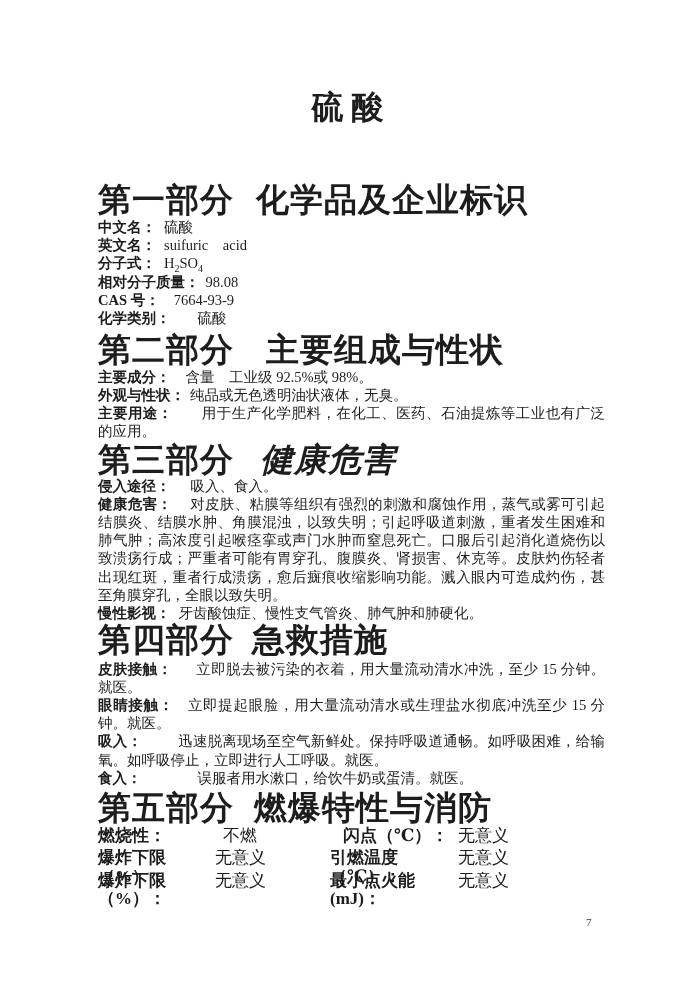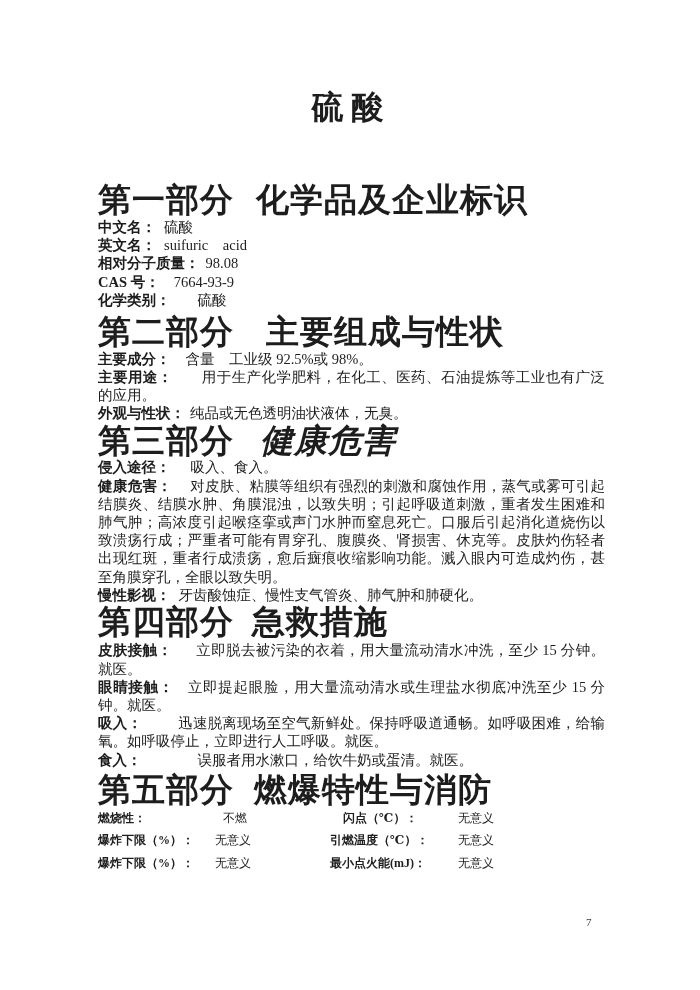--- a/index.html
+++ b/index.html
@@ -77,21 +77,21 @@
   #sec3 .fields { margin-top: 2px; }
   #sec4 h2 { margin-top: 3px; }
   #sec4 .fields { margin-top: 4.5px; }
   #sec5 h2 { margin-top: 6px; }
 
   .fire-table {
     margin-top: 4px;
     display: grid;
     grid-template-columns: 117px 115px 128px 1fr;
     grid-auto-rows: 22.4px;
-    font-size: 12px;
+    font-size: 17px;
     line-height: 18.2px;
     align-items: start;
   }
   .fire-table span { display: block; }
   .pl8  { padding-left: 8px; }
   .pl13 { padding-left: 13px; }
 
   .pageno {
     position: absolute;
     left: 586px;
@@ -106,32 +106,33 @@
 <div class="page">
   <div class="doc">
 
     <h1 class="title">硫酸</h1>
 
     <section id="sec1">
       <h2 class="shead"><span>第一部分</span><span class="stitle tg22">化学品及企业标识</span></h2>
       <div class="fields">
         <p><span class="fl g8">中文名：</span><span>硫酸</span></p>
         <p><span class="fl g8">英文名：</span><span>suifuric　acid</span></p>
+        <p><span class="fl g8">分子式：</span><span><span>H</span><sub class="fsub">2</sub><span>SO</span><sub class="fsub">4</sub></span></p>
         <p><span class="fl g6">相对分子质量：</span><span>98.08</span></p>
         <p><span class="fl g14">CAS 号：</span><span>7664-93-9</span></p>
         <p><span class="fl g27">化学类别：</span><span>硫酸</span></p>
       </div>
     </section>
 
     <section id="sec2">
       <h2 class="shead"><span>第二部分</span><span class="stitle tg32">主要组成与性状</span></h2>
       <div class="fields">
         <p><span class="fl g15">主要成分：</span><span>含量　工业级 92.5%或 98%。</span></p>
+        <p><span class="fl g5">外观与性状：</span><span>纯品或无色透明油状液体，无臭。</span></p>
         <p><span class="fl g29">主要用途：</span><span>用于生产化学肥料，在化工、医药、石油提炼等工业也有广泛的应用。</span></p>
-        <p><span class="fl g5">外观与性状：</span><span>纯品或无色透明油状液体，无臭。</span></p>
       </div>
     </section>
 
     <section id="sec3">
       <h2 class="shead"><span>第三部分</span><span class="stitle tg26">健康危害</span></h2>
       <div class="fields">
         <p><span class="fl g20">侵入途径：</span><span>吸入、食入。</span></p>
         <p><span class="fl g18">健康危害：</span><span>对皮肤、粘膜等组织有强烈的刺激和腐蚀作用，蒸气或雾可引起结膜炎、结膜水肿、角膜混浊，以致失明；引起呼吸道刺激，重者发生困难和肺气肿；高浓度引起喉痉挛或声门水肿而窒息死亡。口服后引起消化道烧伤以致溃疡行成；严重者可能有胃穿孔、腹膜炎、肾损害、休克等。皮肤灼伤轻者出现红斑，重者行成溃疡，愈后癍痕收缩影响功能。溅入眼内可造成灼伤，甚至角膜穿孔，全眼以致失明。</span></p>
         <p><span class="fl g8">慢性影视：</span><span>牙齿酸蚀症、慢性支气管炎、肺气肿和肺硬化。</span></p>
       </div>

